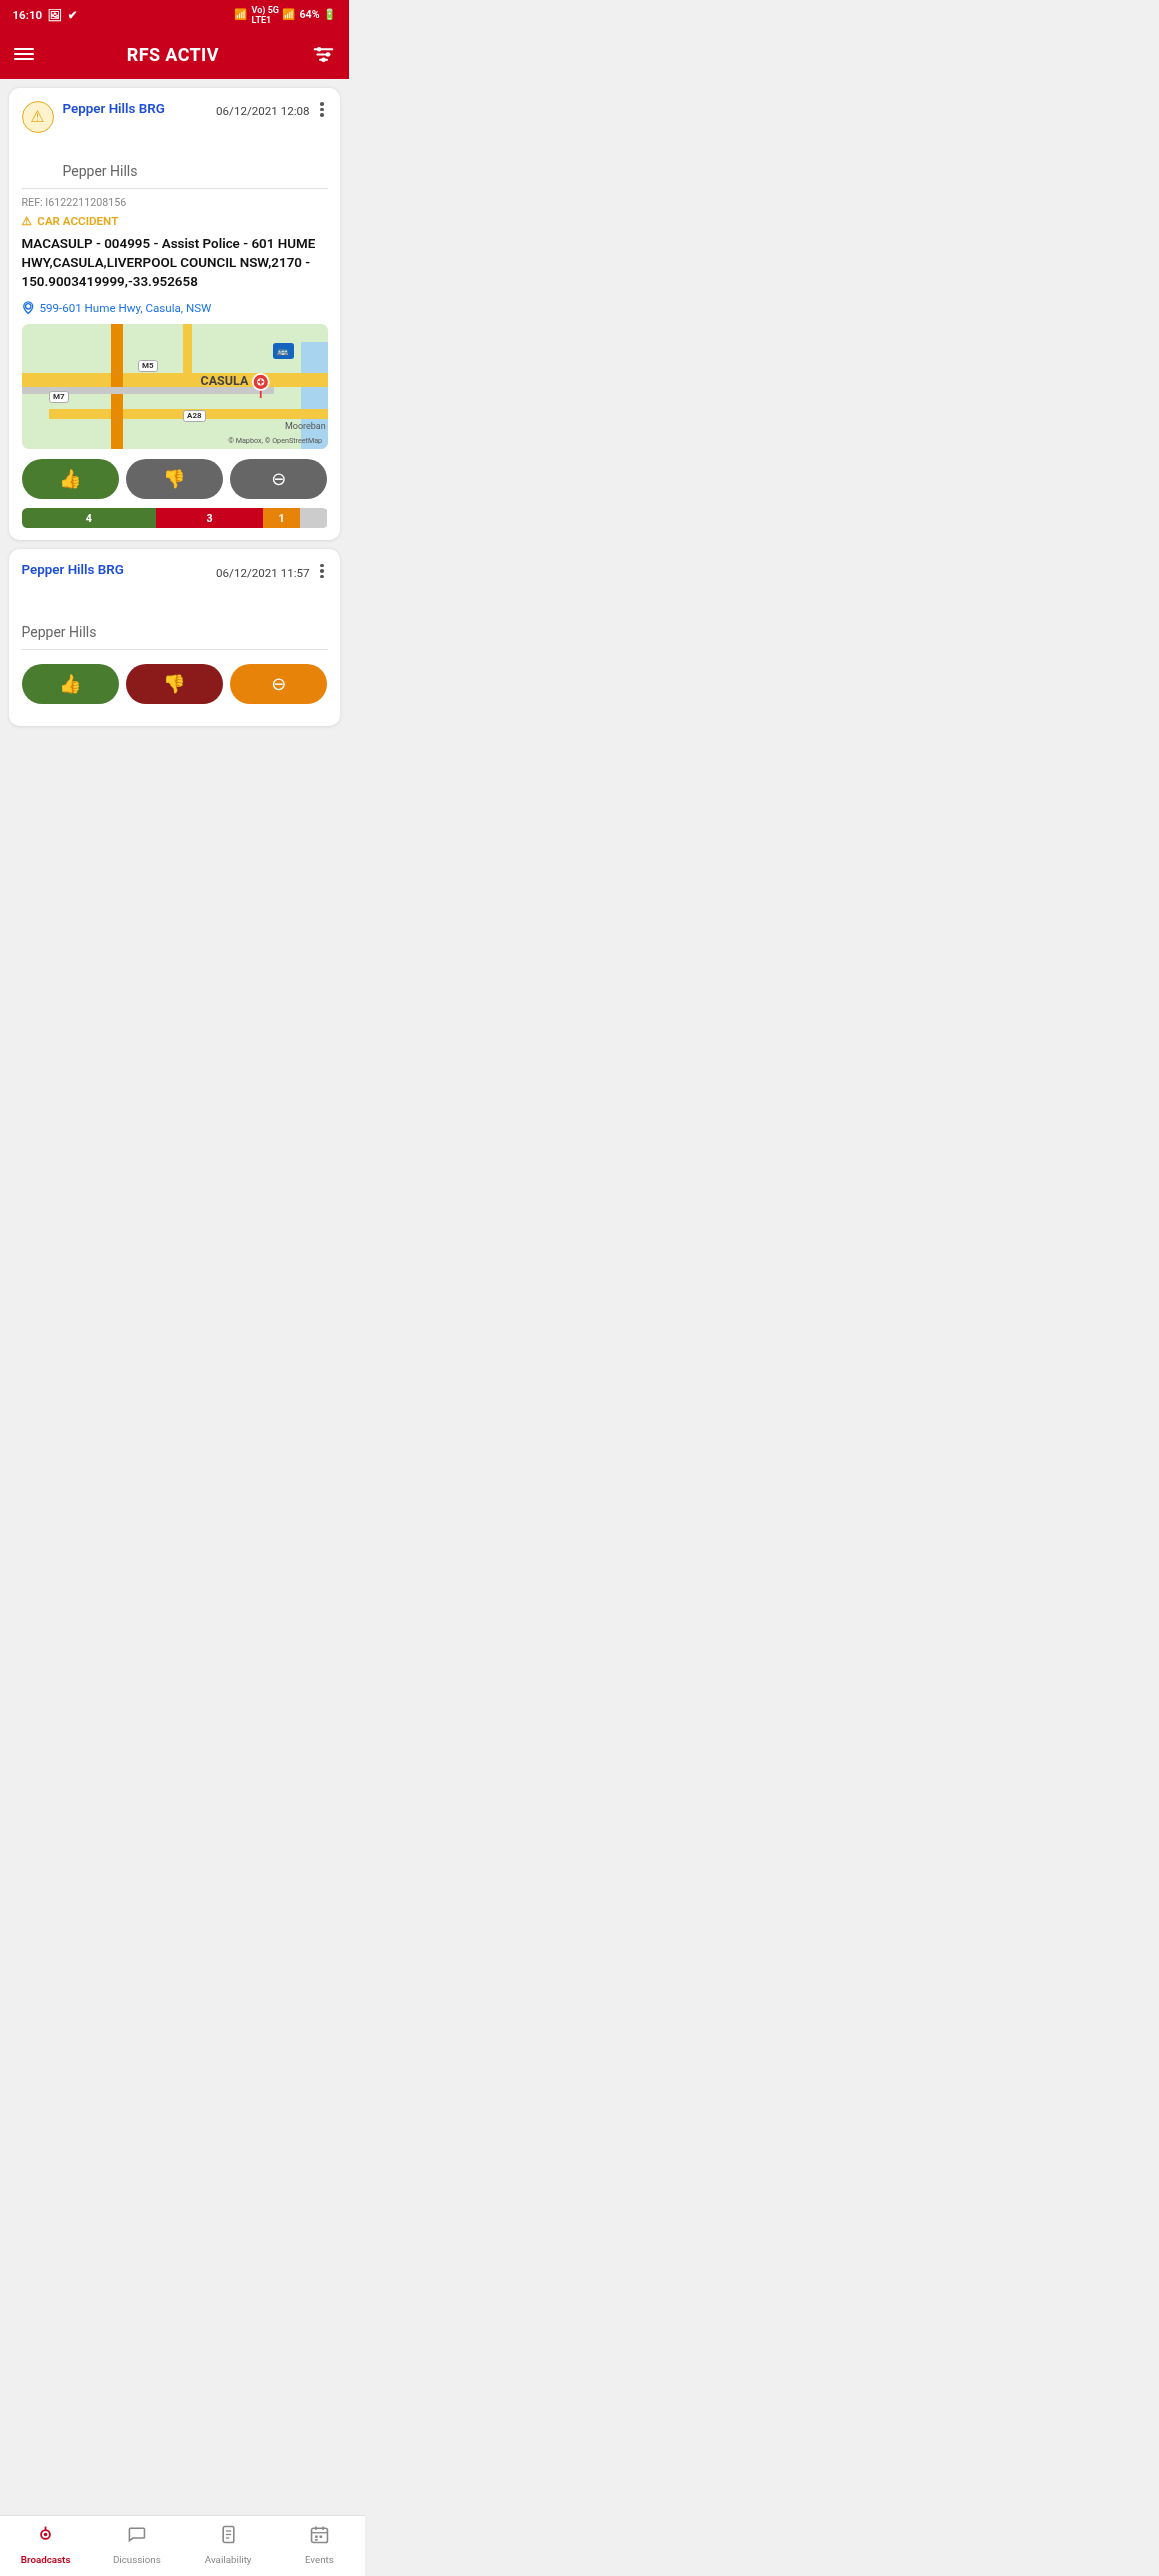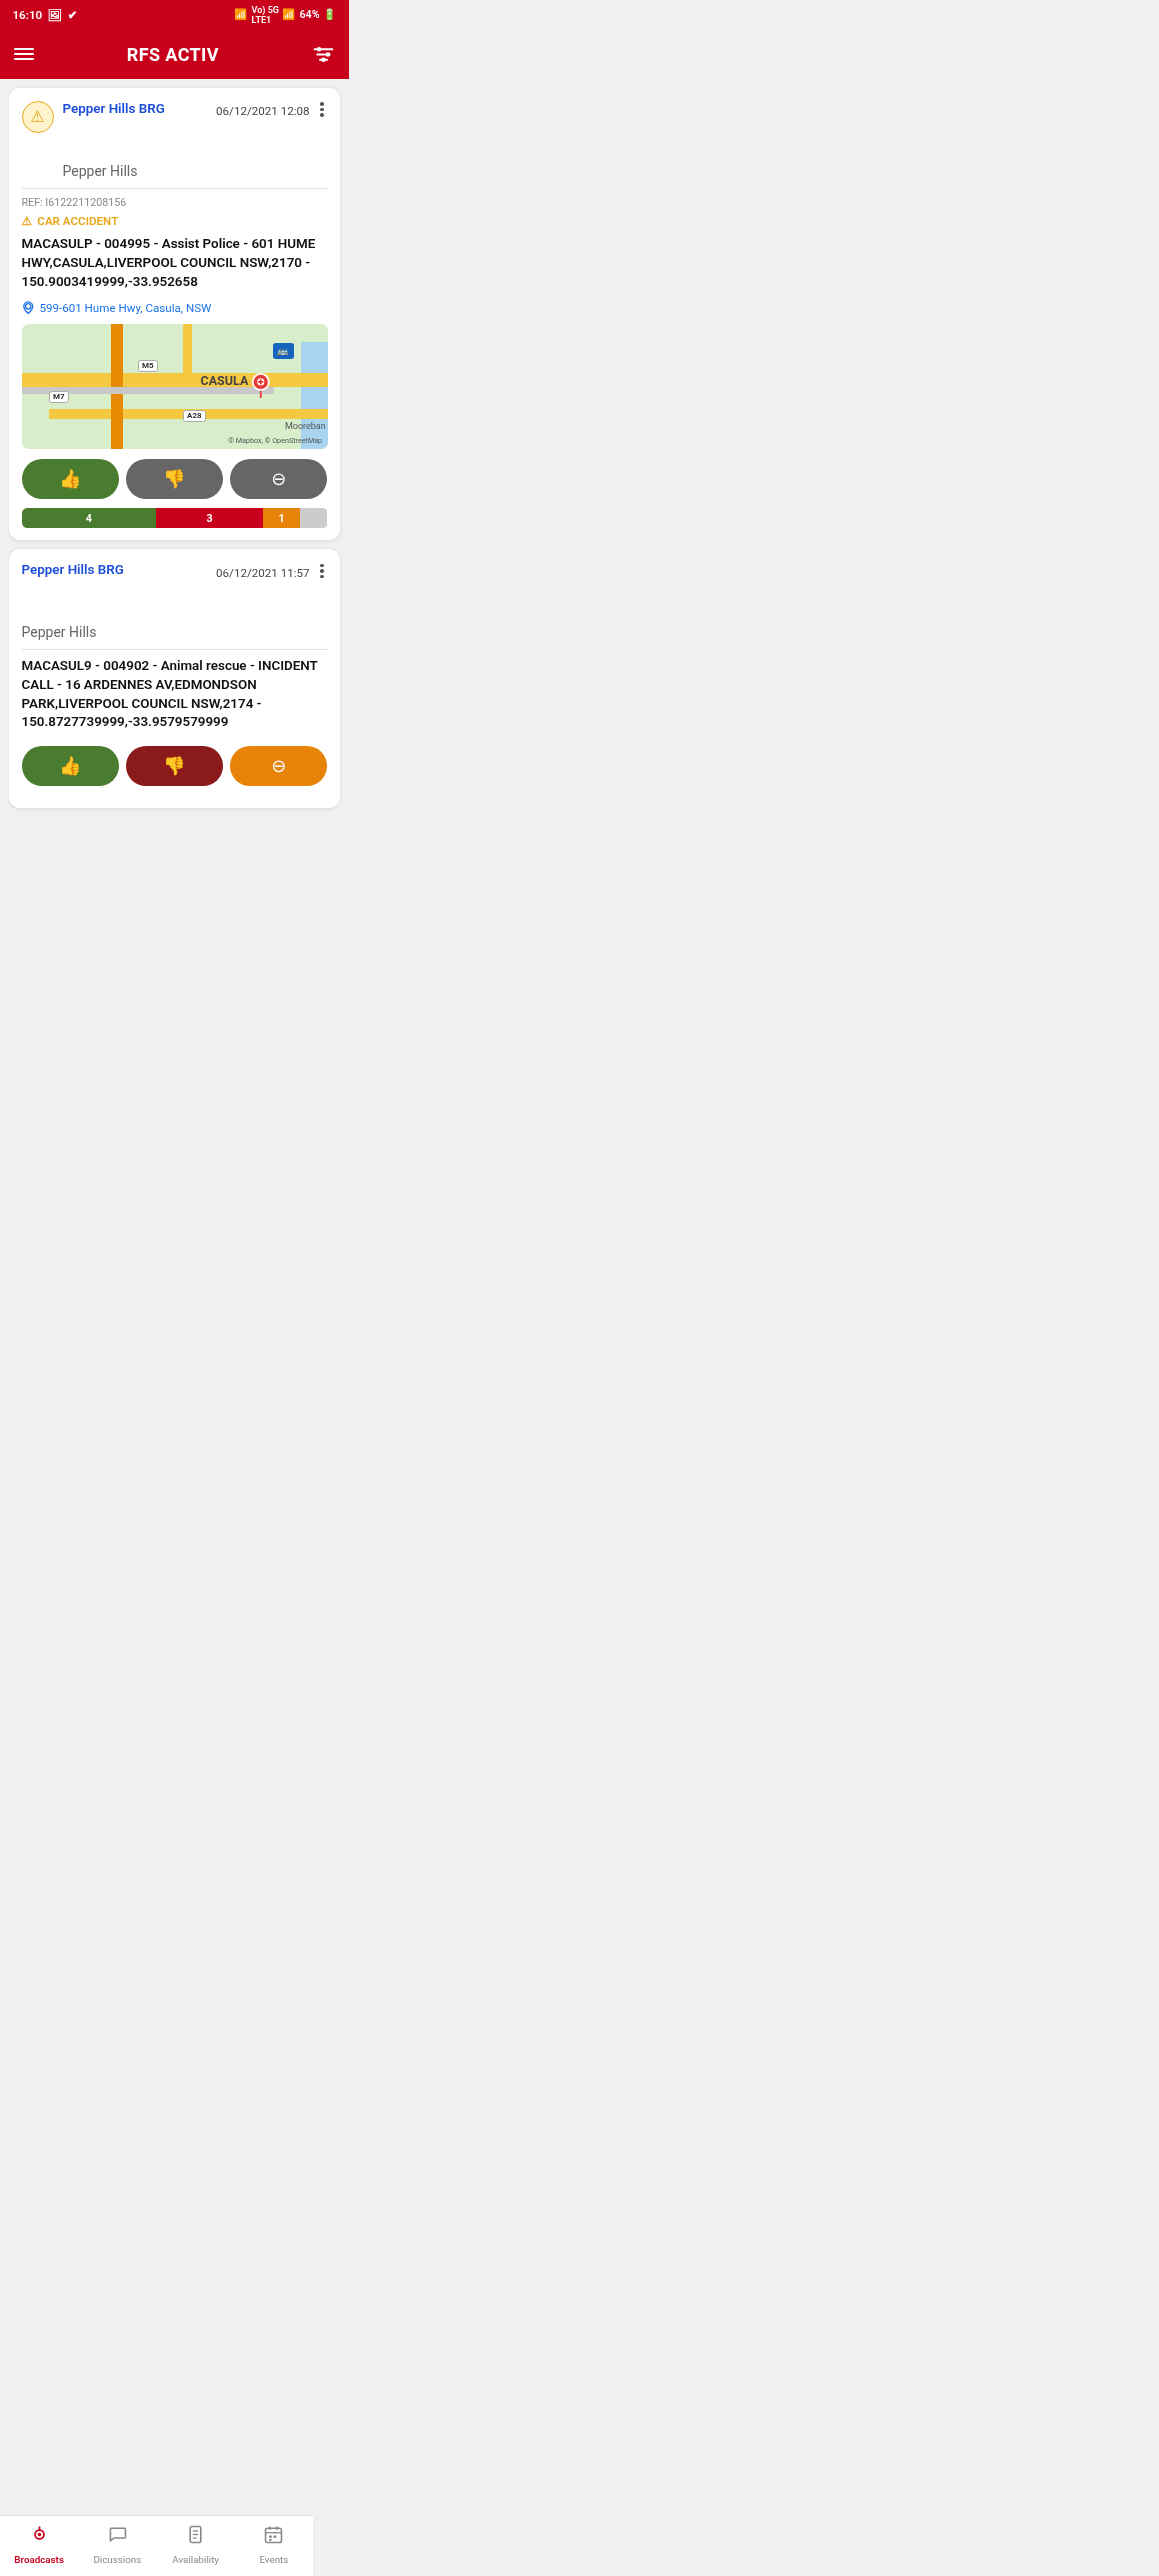--- a/index.html
+++ b/index.html
@@ -255,21 +255,21 @@
     .bottom-nav {
       background: white;
       display: flex;
       justify-content: space-between;
       align-items: center;
       padding: 7.2px 0 10.7px;
       border-top: 0.9px solid #e0e0e0;
       position: fixed;
       bottom: 0;
       left: 0;
-      width: 313px;
+      width: 365px;
     }
     .nav-item {
       display: flex;
       flex-direction: column;
       align-items: center;
       gap: 3.6px;
       cursor: pointer;
       flex: 1;
     }
     .nav-icon {
@@ -436,21 +436,20 @@
         <div class="more-dots">
           <span></span>
             <span></span>
             <span></span>
         </div>
       </div>
     </div>
 
     <hr class="card-divider">
 
-    <div class="card-body-text">MACASUL9 - 004902 - Animal rescue - INCIDENT CALL - 16 ARDENNES AV,EDMONDSON PARK,LIVERPOOL COUNCIL NSW,2174 - 150.8727739999,-33.9579579999</div>
 
     <div class="action-buttons" style="margin-top:14.3px;">
       <button class="btn btn-green">👍</button>
       <button class="btn btn-dark-red">👎</button>
       <button class="btn btn-orange">⊖</button>
     </div>
   </div>
 
 </div>
 

